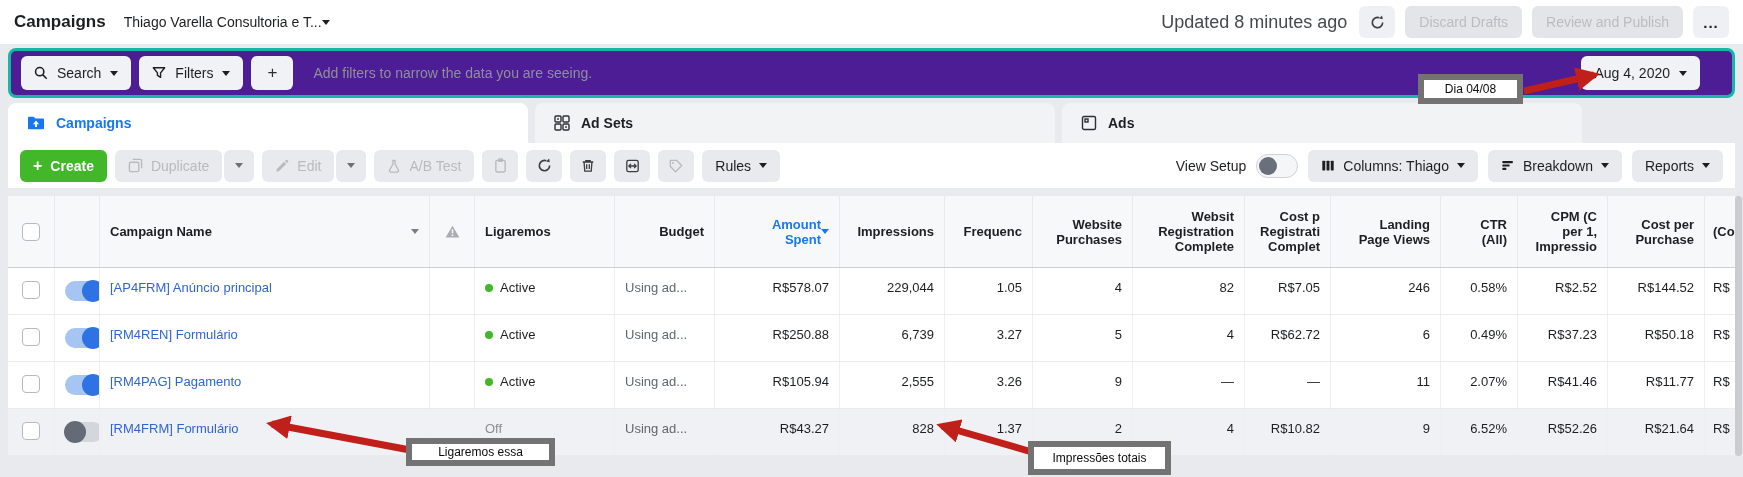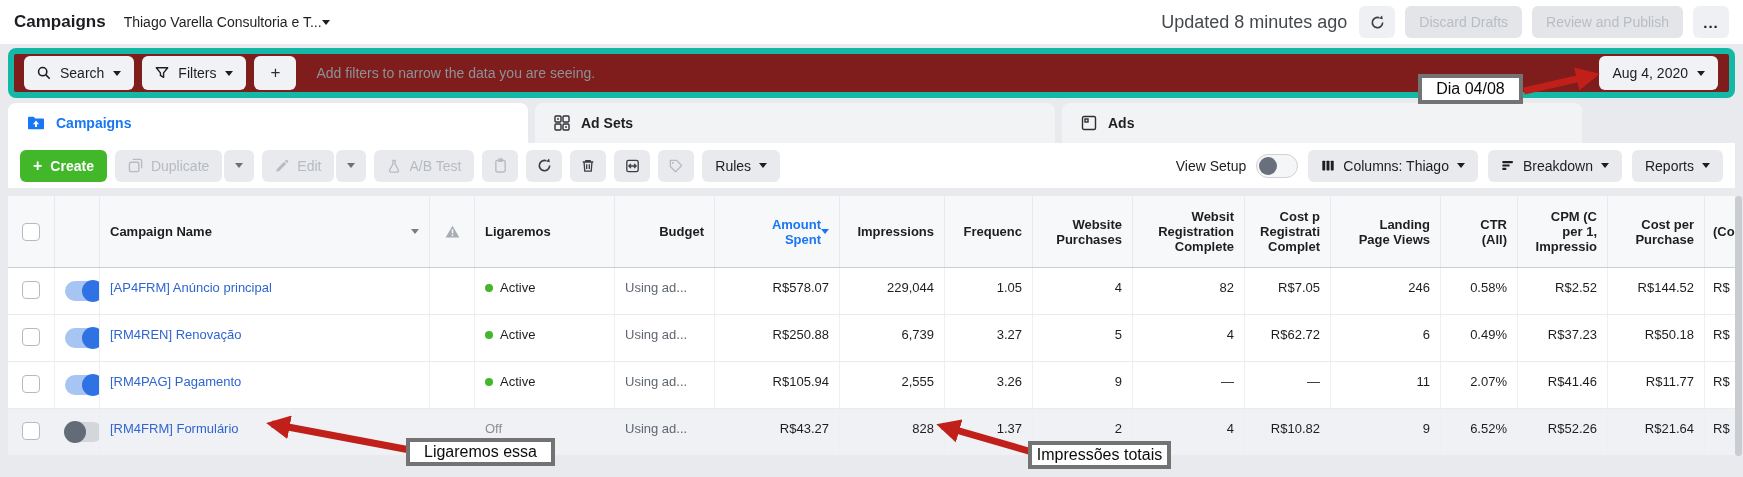--- a/index.html
+++ b/index.html
@@ -15,27 +15,27 @@
   .page-title { font-size:17px; font-weight:700; }
   .account { display:flex; align-items:center; gap:0; margin-left:18px; font-size:14px; cursor:pointer; }
   .topbar-right { margin-left:auto; display:flex; align-items:center; gap:10px; }
   .updated { font-size:18px; color:#45494e; margin-right:2px; }
   .btn { border:none; border-radius:6px; height:32px; padding:6px 14px; font-size:14px;
          font-family:inherit; background:#e7e9ec; color:#1c1e21; display:flex; align-items:center; gap:8px; cursor:pointer; }
   .btn.gray-disabled { background:#e3e5e8; color:#b9bdc3; }
   .icon-btn { width:36px; justify-content:center; padding:0; background:#eef0f3; color:#3a3d42; }
   .dots { font-weight:700; letter-spacing:1px; font-size:15px; color:#1c1e21; }
   
-  .filterbar { position:absolute; left:8px; top:48px; width:1727px; height:50px; background:#7f1d1d;
-               border:6px solid #14b8a6; border-radius:8px; display:flex; align-items:center; gap:8px; padding:0 10px; }
+  .filterbar { position:absolute; left:8px; top:48px; width:1727px; height:50px; background:#4c1d95;
+               border:3px solid #14b8a6; border-radius:8px; display:flex; align-items:center; gap:8px; padding:0 10px; }
   .pill { border:none; border-radius:6px; height:34px; background:#f1f2f5; color:#1c1e21;
           display:flex; align-items:center; gap:9px; padding:0 13px; font-size:14px; font-family:inherit; cursor:pointer; }
   .pill.plus { width:42px; justify-content:center; font-size:17px; color:#2c2f33; }
   .placeholder { color:#8d9196; font-size:14px; margin-left:12px; }
-  .date-pill { margin-left:auto; margin-right:1px; }
+  .date-pill { margin-left:auto; margin-right:22px; }
   .caret { width:0; height:0; border:4px solid transparent; border-top:5px solid currentColor;
            display:inline-block; position:relative; top:2px; }
   .caret.gray { color:#7a7e83; }
   .caret.blue { color:#1877f2; }
   
   .tabs { position:absolute; left:8px; top:103px; display:flex; gap:7px; }
   .tab { width:520px; height:40px; border-radius:8px 8px 0 0; background:#f2f3f5;
          display:flex; align-items:center; gap:11px; padding:0 19px; font-size:14px; font-weight:700; cursor:pointer; }
   .tab.active { background:#fff; color:#1877f2; }
   
@@ -76,25 +76,25 @@
   .dot { display:inline-block; width:8px; height:8px; border-radius:50%; background:#42b72a; margin-right:7px; }
   .muted { color:#8a8d91; }
   .budget-txt { color:#606770; }
   .toggle { width:38px; height:20px; border-radius:10px; position:relative; display:inline-block; margin-top:13px; cursor:pointer; }
   .toggle.on { background:#a7c5f2; }
   .toggle.on .knob { position:absolute; right:-1px; top:-1px; width:22px; height:22px; border-radius:50%; background:#2f72e4; }
   .toggle.off { background:#d3d6db; }
   .toggle.off .knob { position:absolute; left:-1px; top:-1px; width:22px; height:22px; border-radius:50%; background:#636b76; }
   .v-scrollbar { position:absolute; right:1px; top:196px; width:7px; height:260px; background:#c9ccd1; border-radius:4px; }
   
-  .note { position:absolute; background:#fff; border:4px solid #737373; display:flex; align-items:center;
-          justify-content:center; font-size:16px; color:#0b0b0b; z-index:20; }
+  .note { position:absolute; background:#fff; border:6px solid #737373; display:flex; align-items:center;
+          justify-content:center; font-size:12px; color:#0b0b0b; z-index:20; }
   .note-date { left:1418px; top:74px; width:105px; height:30px; }
   .note-row { left:406px; top:438px; width:149px; height:28px; }
-  .note-impr { left:1028px; top:441px; width:143px; height:28px; }
+  .note-impr { left:1028px; top:441px; width:143px; height:34px; }
   .overlay { position:absolute; left:0; top:0; z-index:15; pointer-events:none; }
   .arrow { stroke:#c01f1a; stroke-width:7; }
 </style>
 </head>
 <body>
 
 <div class="screen">
 
   <header class="topbar">
     <div class="page-title">Campaigns</div>
@@ -340,21 +340,21 @@
       <div class="td num">246</div>
       <div class="td num">0.58%</div>
       <div class="td num">R$2.52</div>
       <div class="td num">R$144.52</div>
       <div class="td c-last">R$</div>
     </div>
 
     <div class="grid-row tr">
       <div class="td c-check"><span class="checkbox row-check"></span></div>
       <div class="td c-toggle"><span class="toggle on"><span class="knob"></span></span></div>
-      <div class="td"><span class="link">[RM4REN] Renovação</span></div>
+      <div class="td"><span class="link">[RM4REN] Formulário</span></div>
       <div class="td"></div>
       <div class="td"><span class="dot"></span><span>Active</span></div>
       <div class="td budget-txt">Using ad...</div>
       <div class="td num">R$250.88</div>
       <div class="td num">6,739</div>
       <div class="td num">3.27</div>
       <div class="td num">5</div>
       <div class="td num">4</div>
       <div class="td num">R$62.72</div>
       <div class="td num">6</div>

